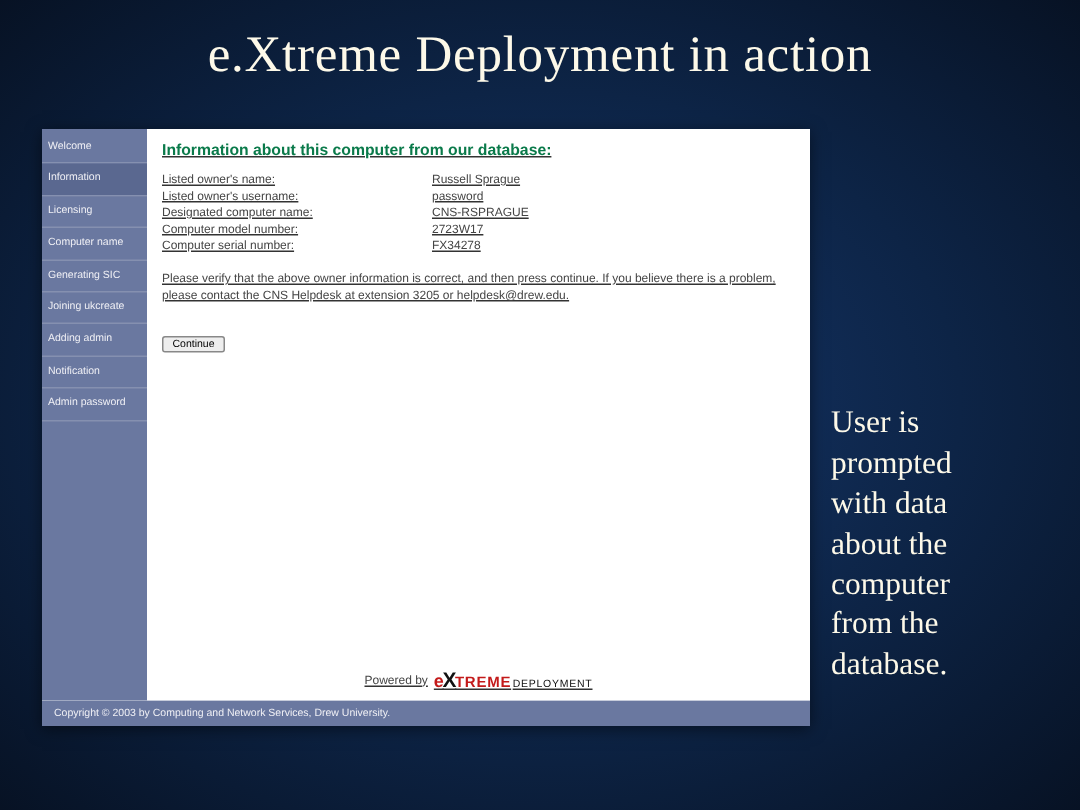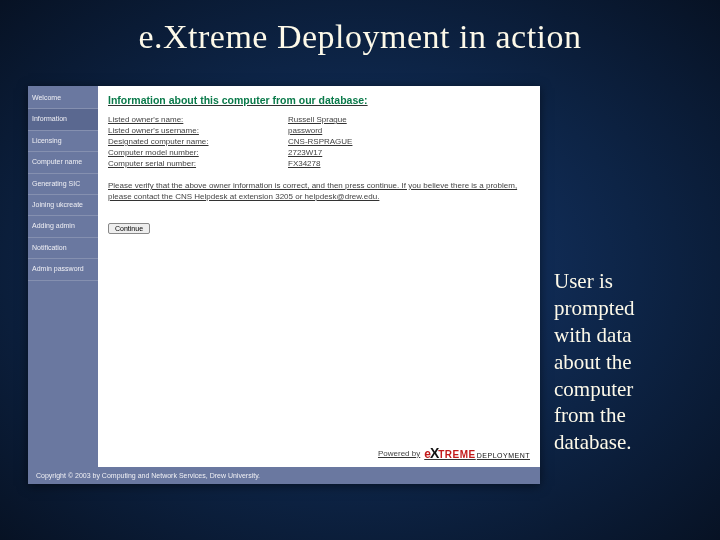--- a/index.html
+++ b/index.html
@@ -95,21 +95,21 @@
     font-family: Verdana, Arial, sans-serif;
   }
   .spacer { flex: 1; }
   .powered {
     text-align: center;
     font-size: 8px;
     color: #444;
     padding: 4px 0 2px 0;
     display: flex;
     align-items: center;
-    justify-content: flex-end;
+    justify-content: center;
     gap: 4px;
   }
   .logo {
     display: inline-flex;
     align-items: baseline;
     font-family: Arial, sans-serif;
   }
   .logo .e { color:#c31a1a; font-weight:bold; font-size:12px; }
   .logo .x { color:#111; font-weight:bold; font-size:14px; margin:0 -1px; }
   .logo .rest { color:#c31a1a; font-weight:bold; font-size:10px; letter-spacing:0.5px; }

